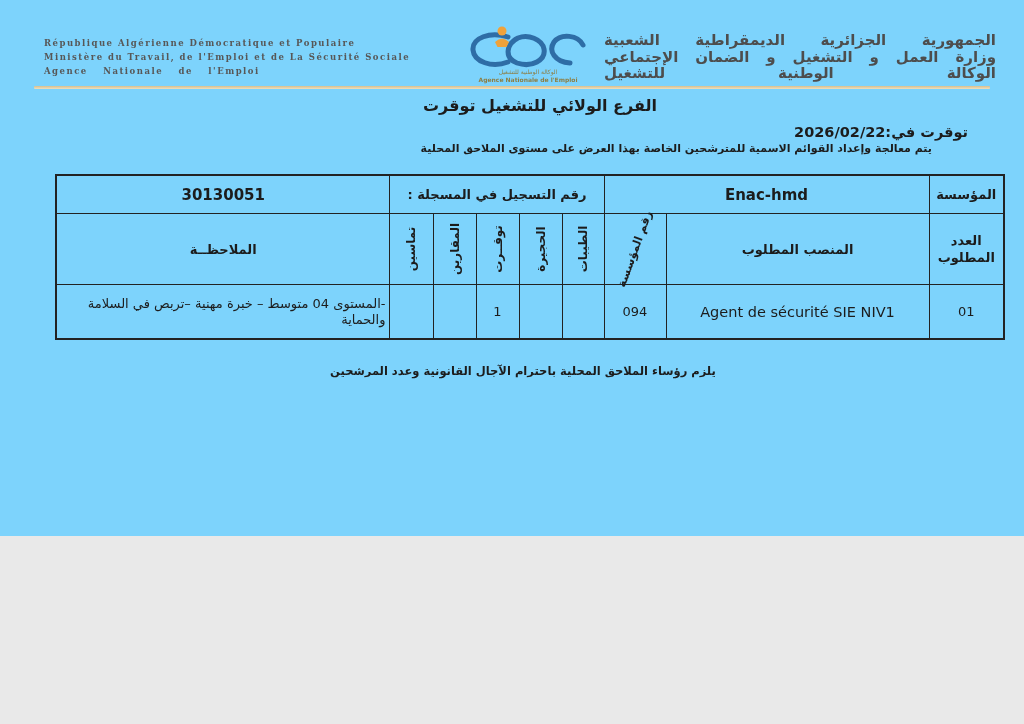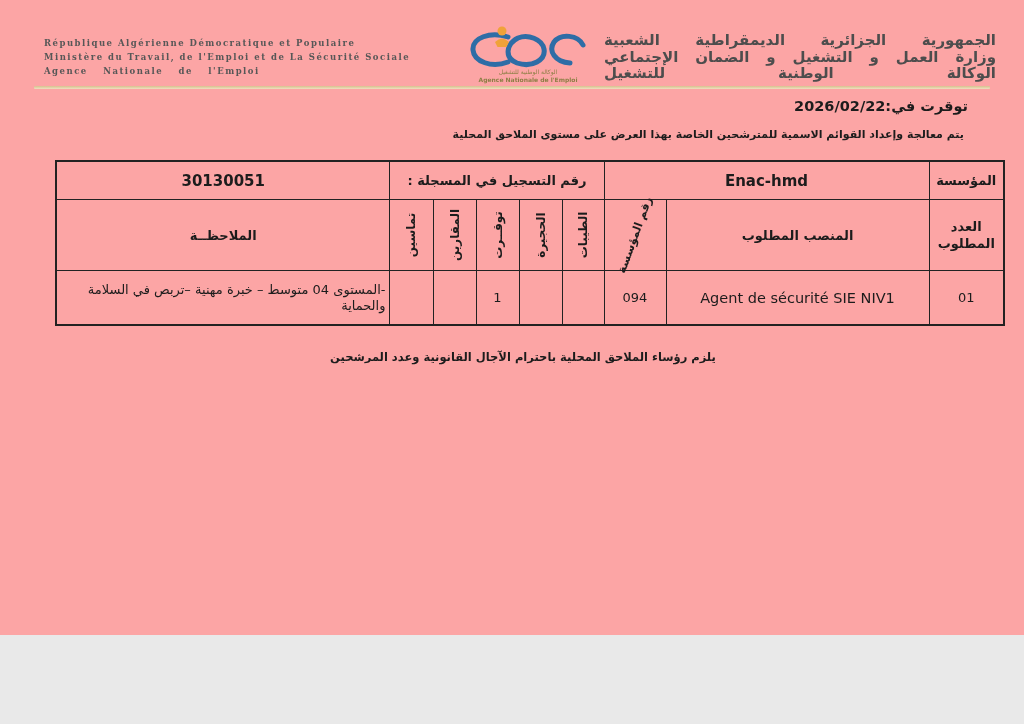--- a/index.html
+++ b/index.html
@@ -1,18 +1,18 @@
 <!DOCTYPE html>
 <html lang="ar"><head>
 <meta charset="utf-8">
 <style>
   html,body { margin:0; padding:0; background:#e9e9e9; }
   .page {
-    position:relative; width:1024px; height:635px; margin:0 auto;
-    background:#fca5a5; overflow:hidden; color:#1c1c1c;
+    position:relative; width:1024px; height:536px; margin:0 auto;
+    background:#7dd3fc; overflow:hidden; color:#1c1c1c;
     font-family:"DejaVu Sans","Liberation Sans",sans-serif;
   }
   
   .hdr { display:flex; padding:24px 28px 0 44px; }
   .hdr-left {
     width:408px; padding-top:12px;
     font-family:"DejaVu Serif","Liberation Serif",serif;
     font-size:8.5px; font-weight:bold; color:#575757;
     letter-spacing:1.5px; line-height:14px; white-space:nowrap;
   }
@@ -25,22 +25,22 @@
   }
   .hdr-right .aline { text-align:justify; text-align-last:justify; word-spacing:4px; }
   .separator { margin:2px 34px 0; height:3px;
     background:linear-gradient(#d8bf8e,#eee0c0); border-radius:1px; }
   
   .branch-title { margin-top:7px; text-align:center; padding-left:56px;
     font-weight:bold; font-size:16px; direction:rtl; }
   .dist-row { display:flex; direction:rtl; justify-content:space-between;
     align-items:flex-start; padding:9px 56px 0 74px;
     font-weight:bold; font-size:14.5px; }
-  .proc-note { direction:rtl; text-align:right; padding:2px 60px 0 0;
-    font-size:11px; font-weight:bold;margin-top:12px; }
+  .proc-note { direction:rtl; text-align:right; padding:2px 92px 0 0;
+    font-size:11px; font-weight:bold; }
   
   table.offers { direction:rtl; border-collapse:collapse; table-layout:fixed;
     width:950px; margin:19px 0 0 55px; }
   table.offers { border:2.5px solid #222; }
   table.offers td { border:1.5px solid #222; text-align:center;
     vertical-align:middle; padding:2px 4px; }
   tr.top-row td    { height:33px; font-weight:bold; font-size:13px;margin-top:16px; }
   tr.top-row .big  { font-size:15px; }
   tr.header-row td { height:66px; font-weight:bold; font-size:13px; line-height:17px; }
   tr.data-row td   { height:49px; font-weight:normal; font-size:13px; }
@@ -87,20 +87,21 @@
 
     <div class="hdr-right">
       <div class="aline">الجمهورية الجزائرية الديمقراطية الشعبية</div>
       <div class="aline">وزارة العمل و التشغيل و الضمان الإجتماعي</div>
       <div class="aline">الوكالة الوطنية للتشغيل</div>
     </div>
   </div>
 
   <div class="separator"></div>
 
+  <div class="branch-title">الفرع الولائي للتشغيل توقرت</div>
 
   <div class="dist-row">
     <div>توقرت في:2026/02/22</div>
   </div>
 
   <div class="proc-note">يتم معالجة وإعداد القوائم الاسمية للمترشحين الخاصة بهذا العرض على مستوى الملاحق المحلية</div>
 
   <table class="offers">
     <colgroup>
       <col style="width:75px">

